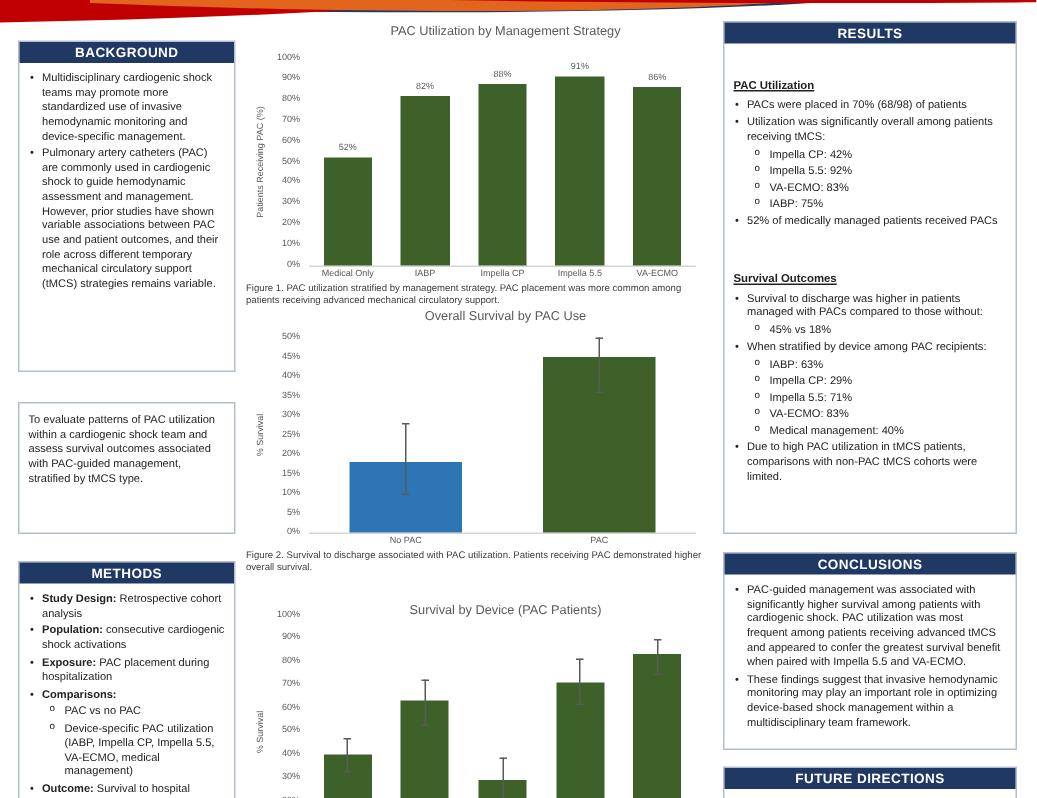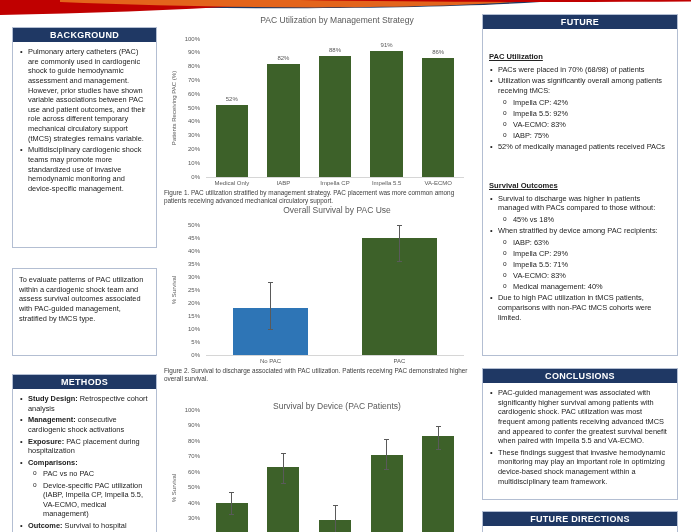--- a/index.html
+++ b/index.html
@@ -41,36 +41,36 @@
   <svg id="swoosh" viewBox="0 0 691 18" preserveAspectRatio="none">
     <path fill="#1F3864" d="M0,0 H570 C430,11 200,9 0,5 Z"></path>
     <path fill="#C00000" d="M0,0 H330 C220,9 110,13 0,15 Z"></path>
     <path fill="#E3641C" d="M60,0 H540 C430,10 230,9 60,2 Z"></path>
     <path fill="#C00000" d="M300,0 H691 V1.5 C560,2.5 420,2 300,0 Z"></path>
   </svg>
 
   <div class="box" style="left:12px;top:27px;width:145px;height:221px;">
     <div class="box-header">BACKGROUND</div>
     <div class="box-body" id="background-body">
+        <div class="b">Multidisciplinary cardiogenic shock teams may promote more standardized use of invasive hemodynamic monitoring and device-specific management.</div>
         <div class="b">Pulmonary artery catheters (PAC) are commonly used in cardiogenic shock to guide hemodynamic assessment and management. However, prior studies have shown variable associations between PAC use and patient outcomes, and their role across different temporary mechanical circulatory support (tMCS) strategies remains variable.</div>
-        <div class="b">Multidisciplinary cardiogenic shock teams may promote more standardized use of invasive hemodynamic monitoring and device-specific management.</div>
       </div>
   </div>
 
   <div class="box" style="left:12px;top:268px;width:145px;height:88px;">
     <div class="box-body">
       <div class="plain">To evaluate patterns of PAC utilization within a cardiogenic shock team and assess survival outcomes associated with PAC-guided management, stratified by tMCS type.</div>
     </div>
   </div>
 
   <div class="box" style="left:12px;top:374px;width:145px;height:170px;">
     <div class="box-header">METHODS</div>
     <div class="box-body" id="methods-body">
         <div class="b"><b>Study Design:</b><span> Retrospective cohort analysis</span></div>
-        <div class="b"><b>Management:</b><span> consecutive cardiogenic shock activations</span></div>
+        <div class="b"><b>Population:</b><span> consecutive cardiogenic shock activations</span></div>
         <div class="b"><b>Exposure:</b><span> PAC placement during hospitalization</span></div>
         <div class="b"><b>Comparisons:</b><span></span></div>
         <div class="s">PAC vs no PAC</div>
         <div class="s">Device-specific PAC utilization (IABP, Impella CP, Impella 5.5, VA-ECMO, medical management)</div>
         <div class="b"><b>Outcome:</b><span> Survival to hospital</span></div>
       </div>
   </div>
 
   <div class="chart" id="chart1" style="left:162px;top:13px;width:310px;height:176px;">
     <div class="chart-title" style="top:2px;">PAC Utilization by Management Strategy</div>
@@ -160,21 +160,21 @@
       <div class="err-line" style="left: 224.1px; top: 54.45px; height: 29.45px;"></div>
       <div class="err-cap" style="left: 222.1px; width: 5px; top: 54.45px;"></div>
       <div class="err-cap" style="left: 222.1px; width: 5px; top: 83.9px;"></div>
       <div class="bar" style="left: 260.204px; width: 31.992px; top: 51.35px; height: 128.65px; background: rgb(61, 97, 41);"></div>
       <div class="err-line" style="left: 275.7px; top: 40.5px; height: 23.25px;"></div>
       <div class="err-cap" style="left: 273.7px; width: 5px; top: 40.5px;"></div>
       <div class="err-cap" style="left: 273.7px; width: 5px; top: 63.75px;"></div>
     </div>
 
   <div class="box" style="left:482px;top:14px;width:196px;height:342px;">
-    <div class="box-header">FUTURE</div>
+    <div class="box-header">RESULTS</div>
     <div class="box-body" id="results-body">
         <div class="subhead">PAC Utilization</div>
         <div class="b">PACs were placed in 70% (68/98) of patients</div>
         <div class="b">Utilization was significantly overall among patients receiving tMCS:</div>
         <div class="s">Impella CP: 42%</div>
         <div class="s">Impella 5.5: 92%</div>
         <div class="s">VA-ECMO: 83%</div>
         <div class="s">IABP: 75%</div>
         <div class="b">52% of medically managed patients received PACs</div>
         <div class="sect-gap"></div>

